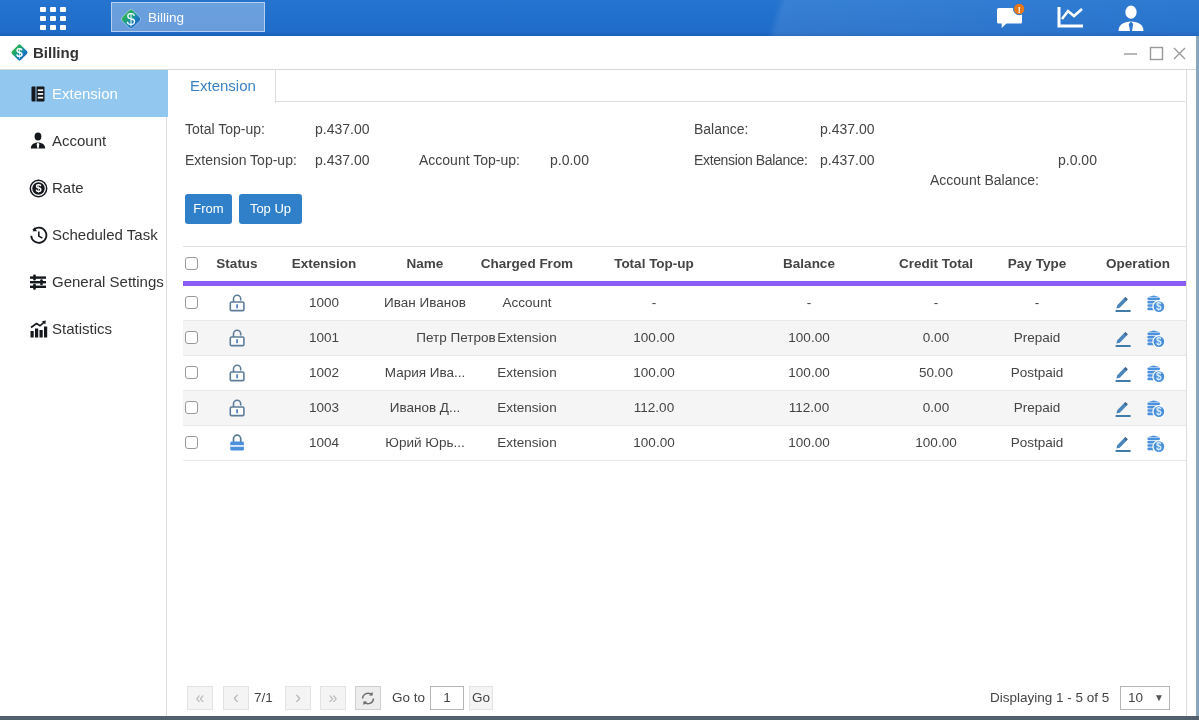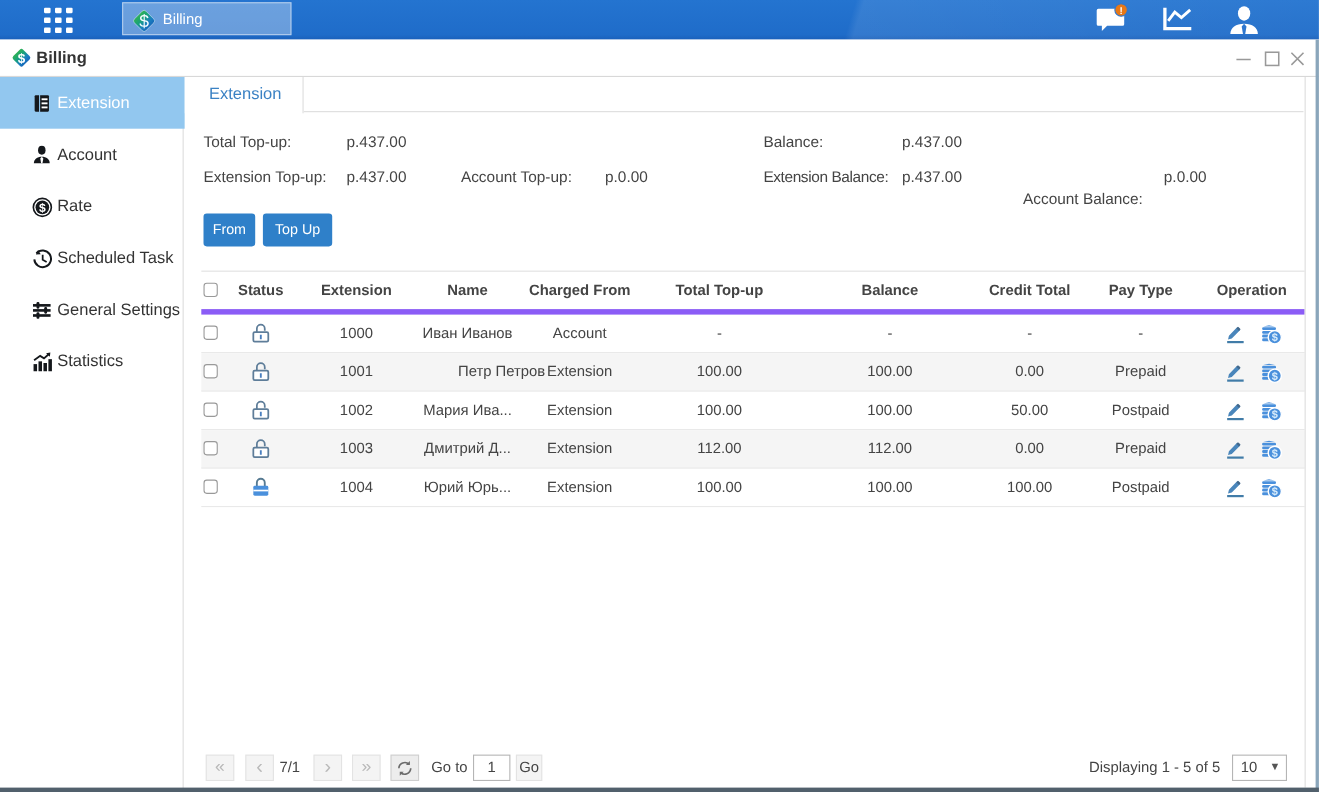--- a/index.html
+++ b/index.html
@@ -323,21 +323,21 @@
           </svg></div>
       </div>
       <div class="trow alt">
         <div class="cbx"></div>
         <div class="cc" style="left: 54px;"><svg width="19" height="20" viewBox="0 0 19 20" style="margin-top:-2px;">
             <path d="M6 10 V6.8 a3.6 3.6 0 0 1 7.2 0 V8.6" fill="none" stroke="#5e7d99" stroke-width="1.6"></path>
             <rect x="2.8" y="10" width="13.6" height="8.6" rx="1.2" fill="#fff" stroke="#5e7d99" stroke-width="1.6"></rect>
             <path d="M9.6 12.3 v4" stroke="#4a7fbf" stroke-width="1.7"></path>
           </svg></div>
         <div class="cc" style="left: 141px;">1003</div>
-        <div class="cc" style="left: 242px;">Дмитрий Д...</div>
+        <div class="cc" style="left: 242px;">Иванов Д...</div>
         <div class="cc" style="left: 344px;">Extension</div>
         <div class="cc" style="left: 471px;">112.00</div>
         <div class="cc" style="left: 626px;">112.00</div>
         <div class="cc" style="left: 753px;">0.00</div>
         <div class="cc" style="left: 854px;">Prepaid</div>
         <div class="cc" style="left: 938px;"><svg width="20" height="19" viewBox="0 0 20 19">
             <path d="M6.2 11.2 L13.2 4 a1.6 1.6 0 0 1 2.3 0 l0.3 0.3 a1.6 1.6 0 0 1 0 2.3 L8.8 13.8 L5.4 14.6 z" fill="#4a86bb"></path>
             <path d="M13.7 3.7 l2.4 2.4" stroke="#44688a" stroke-width="2.1"></path>
             <rect x="4.6" y="16" width="15" height="2" fill="#417ca8"></rect>
           </svg></div>

